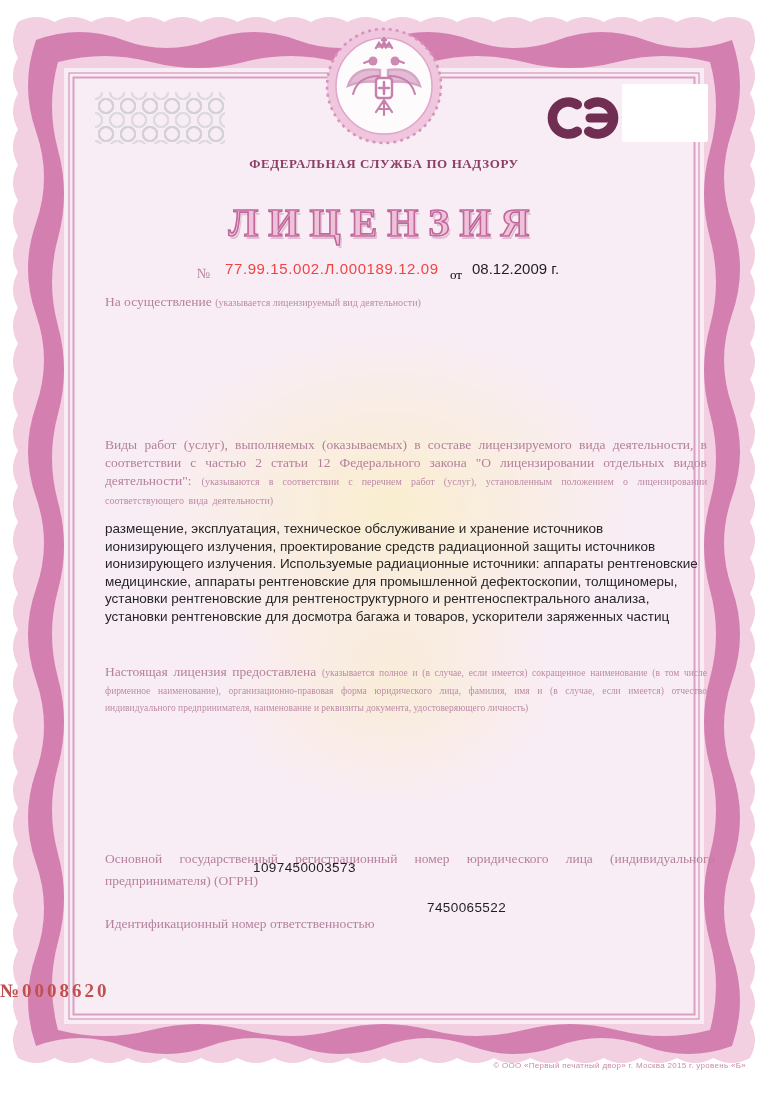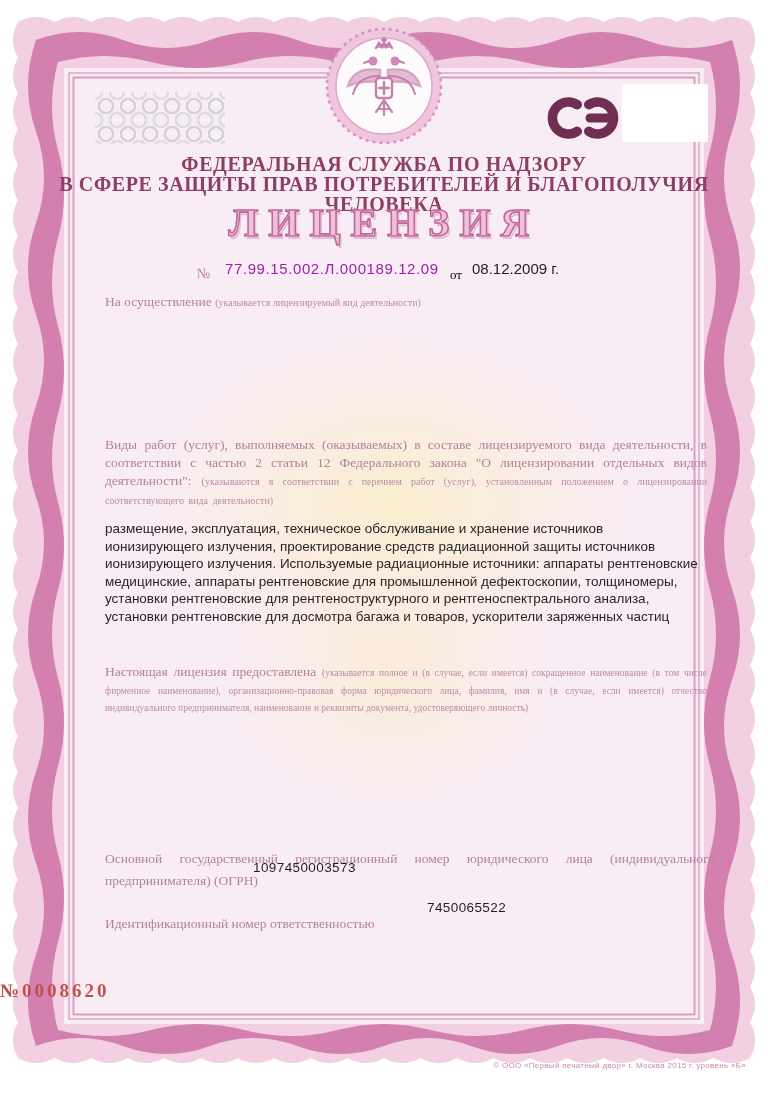--- a/index.html
+++ b/index.html
@@ -20,29 +20,29 @@
   .lattice{left:95px;top:92px;width:130px;height:52px;opacity:.9;
     background-image:
       radial-gradient(circle at 50% 50%, rgba(255,255,255,0) 5.5px, #cfced3 6px, #cfced3 8px, rgba(255,255,255,0) 8.5px),
       radial-gradient(circle at 50% 50%, rgba(255,255,255,0) 5.5px, #dbdade 6px, #dbdade 8px, rgba(255,255,255,0) 8.5px);
     background-size:22px 28px,22px 28px;background-position:0 0,11px 14px;}
   .whitebox{left:622px;top:84px;width:86px;height:58px;background:#ffffff;border-radius:2px;}
 
   
   .txt{position:absolute;z-index:3;}
   .hdr{left:0;top:154px;width:768px;text-align:center;color:#8d3e66;
-       font-weight:bold;font-size:20px;line-height:20px;letter-spacing:.6px;}
+       font-weight:bold;font-size:13px;line-height:20px;letter-spacing:.6px;}
   .doc-title{left:0;top:199px;width:768px;text-align:center;
        font-weight:bold;font-size:40px;letter-spacing:10px;color:#f0c2da;
        -webkit-text-stroke:1.6px #c0679c;
        text-shadow:1px 1px 0 rgba(255,255,255,.9), 2px 3px 0 rgba(176,84,140,.30);}
   .numrow{left:0;top:260px;width:768px;height:26px;}
   .numrow span{position:absolute;white-space:nowrap;}
   .num-label{left:197px;top:6px;color:#bb85a2;font-size:14px;}
-  .num-value{left:225px;top:0;color:#a21caf;font-family:"Liberation Sans",sans-serif;
+  .num-value{left:225px;top:0;color:#ef4444;font-family:"Liberation Sans",sans-serif;
              font-size:15px;letter-spacing:.6px;}
   .date-label{left:450px;top:7px;color:#000000;font-size:13px;}
   .date-value{left:472px;top:0;color:#1f1f1f;font-family:"Liberation Sans",sans-serif;font-size:15px;}
 
   .pink{color:#b5809c;}
   .pinknote{color:#bd8aa6;font-size:10px;text-align:right;}
   .typed{font-family:"Liberation Sans",sans-serif;color:#262626;font-size:13.5px;
          line-height:17.5px;white-space:pre-line;}
 
   .activity{left:105px;top:294px;width:600px;}
@@ -115,21 +115,20 @@
   <svg class="decor" style="left:543px;top:92px;" width="82" height="56" viewBox="0 0 82 56">
     <path d="M 34.3 12.7 A 16 16 0 1 0 34.3 39.3" stroke="#702e52" stroke-width="9.5" fill="none" stroke-linecap="round"></path>
     <path d="M 45.7 12.7 A 16 16 0 1 1 45.7 39.3" stroke="#702e52" stroke-width="9.5" fill="none" stroke-linecap="round"></path>
     <path d="M 47 26 H 69" stroke="#702e52" stroke-width="9" stroke-linecap="round"></path>
   </svg>
 
   <div class="decor whitebox"></div>
 
   <div class="txt hdr">
     <div>ФЕДЕРАЛЬНАЯ СЛУЖБА ПО НАДЗОРУ</div>
-    <div>В СФЕРЕ ЗАЩИТЫ ПРАВ ПОТРЕБИТЕЛЕЙ И БЛАГОПОЛУЧИЯ ЧЕЛОВЕКА</div>
   </div>
 
   <div class="txt doc-title">ЛИЦЕНЗИЯ</div>
 
   <div class="txt numrow">
     <span class="num-label">№</span>
     <span class="num-value">77.99.15.002.Л.000189.12.09</span>
     <span class="date-label">от</span>
     <span class="date-value">08.12.2009 г.</span>
   </div>

